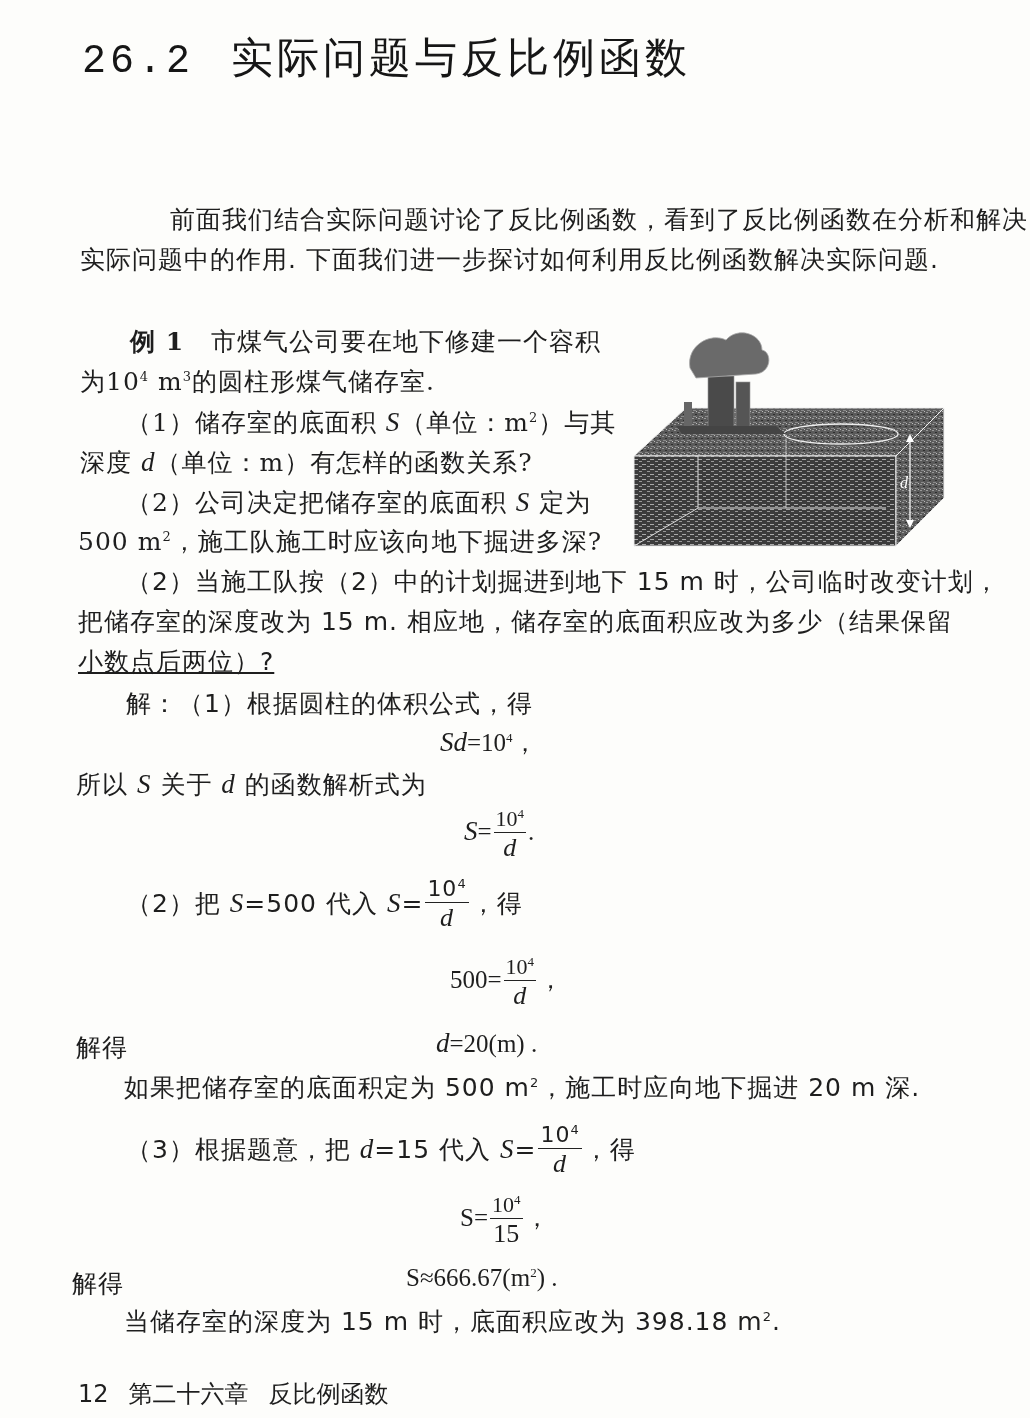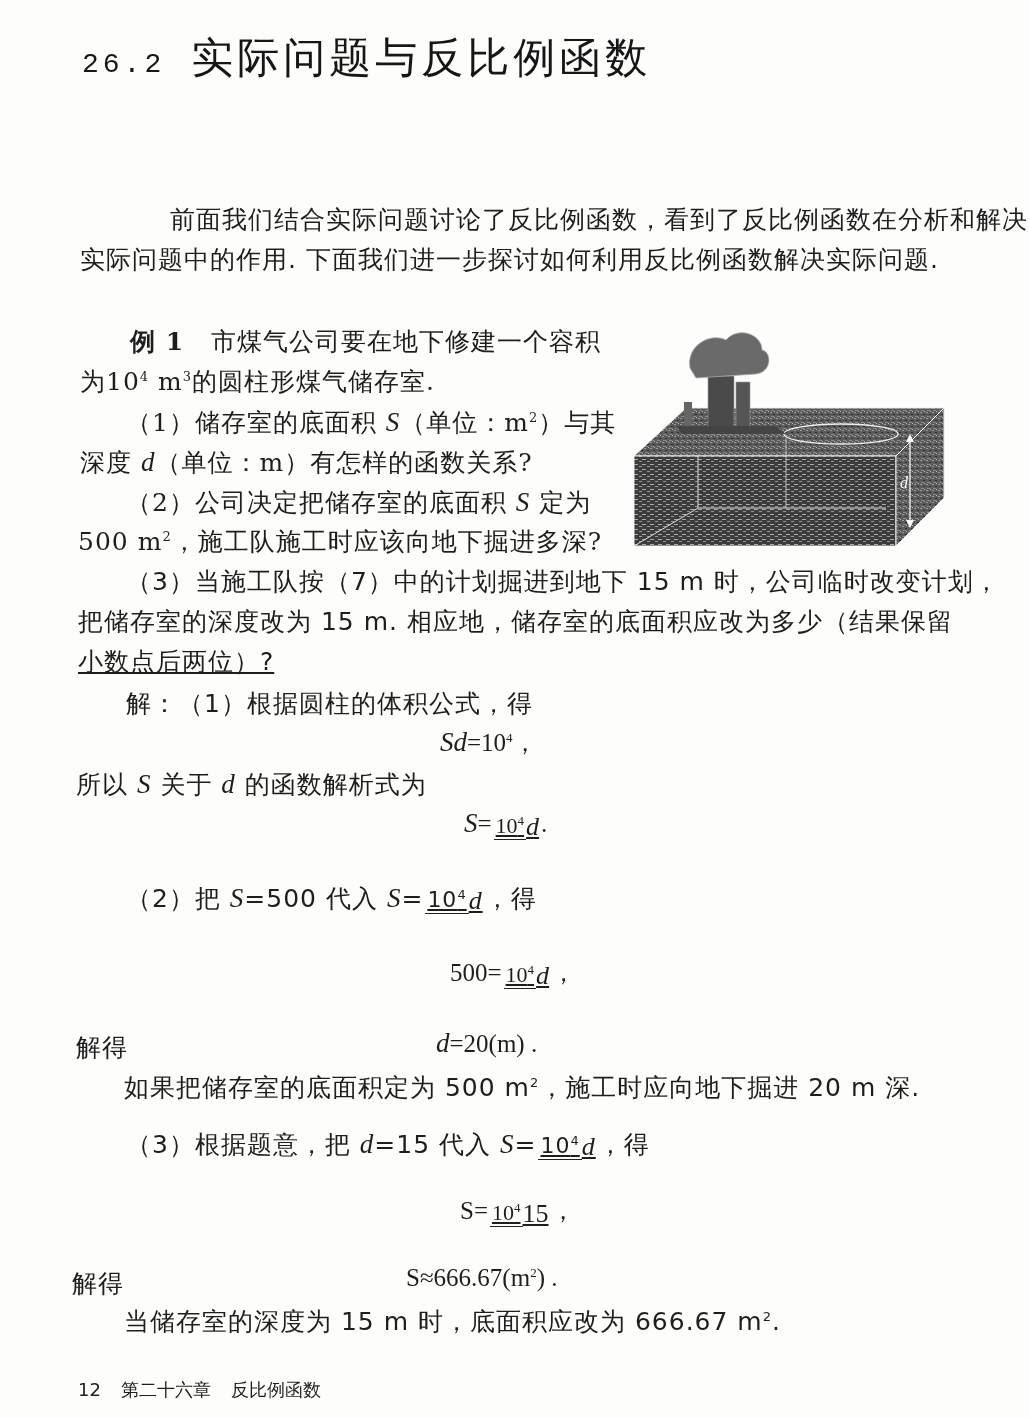--- a/index.html
+++ b/index.html
@@ -2,32 +2,32 @@
 <html><head>
 <meta charset="utf-8">
 <style>
   html, body { margin: 0; padding: 0; }
   body {
     width: 1030px; height: 1418px; background: #fdfdfb; position: relative; overflow: hidden;
     font-family: "DejaVu Serif", "Liberation Serif", serif; color: #1e1e1e;
   }
   .abs { position: absolute; white-space: nowrap; }
   .title { left: 82px; top: 30px; font-size: 42px; letter-spacing: 4px; color: #161616; }
-  .title .num { font-family: "Liberation Mono", "DejaVu Sans Mono", monospace; font-size: 28px; margin-right: 26px; }
+  .title .num { font-family: "Liberation Mono", "DejaVu Sans Mono", monospace; font-size: 40px; margin-right: 37px; }
   .p { font-size: 25px; line-height: 40px; letter-spacing: 1px; }
   .sans { font-family: "DejaVu Sans", "Liberation Sans", sans-serif; }
   sup { font-size: 13px; vertical-align: super; line-height: 0; }
   i.v { font-family: "Liberation Serif", "DejaVu Serif", serif; font-style: italic; font-size: 27px; }
   .bold { font-weight: bold; }
-  .frac { display: inline-flex; flex-direction: row; align-items: flex-end; vertical-align: middle; margin: 0 2px; line-height: 1; text-decoration: underline; }
+  .frac { display: inline-flex; flex-direction: column; align-items: center; vertical-align: middle; margin: 0 2px; line-height: 1; }
   .frac .n { font-size: 22px; padding: 0 2px 2px 2px; border-bottom: 1.6px solid #222; }
   .frac .d { font-size: 26px; padding-top: 2px; }
   .frac .d.it { font-family: "Liberation Serif", serif; font-style: italic; }
   .formula { font-size: 25px; font-family: "Liberation Serif", "DejaVu Serif", serif; }
-  .footer { left: 78px; top: 1378px; font-size: 18px; font-family: "DejaVu Sans", "Liberation Sans", sans-serif; }
+  .footer { left: 78px; top: 1378px; font-size: 24px; font-family: "DejaVu Sans", "Liberation Sans", sans-serif; }
   .footer span { margin-right: 20px; }
   .figure { left: 626px; top: 328px; width: 322px; height: 222px; }
 </style>
 </head>
 <body>
 
 <div class="abs title">
   <span class="num">26.2</span><span>实际问题与反比例函数</span>
 </div>
 
@@ -89,21 +89,21 @@
     <text x="274" y="160" fill="#fff" font-family="Liberation Serif, serif" font-style="italic" font-size="16">d</text>
 
     <rect x="82" y="48" width="26" height="58" fill="#4a4a4a" stroke="#999" stroke-width="0.6"></rect>
     <rect x="110" y="54" width="14" height="48" fill="#555" stroke="#999" stroke-width="0.6"></rect>
     <path d="M64,40 C60,18 84,4 100,12 C112,-2 136,6 136,22 C146,24 146,44 130,46 L70,50 Z" fill="#6a6a6a" stroke="#aaa" stroke-width="0.8"></path>
     <rect x="58" y="74" width="8" height="26" fill="#666"></rect>
     <polygon points="50,98 150,98 160,106 56,106" fill="#444"></polygon>
   </svg>
 </div>
 
-<div class="abs p sans" style="left:126px; top:562px;">（3）当施工队按（7）中的计划掘进到地下 15 m 时，公司临时改变计划，</div>
+<div class="abs p sans" style="left:126px; top:562px;">（2）当施工队按（2）中的计划掘进到地下 15 m 时，公司临时改变计划，</div>
 <div class="abs p sans" style="left:78px; top:602px;">把储存室的深度改为 15 m. 相应地，储存室的底面积应改为多少（结果保留</div>
 <div class="abs p sans" style="left:78px; top:642px;text-decoration:underline;">小数点后两位）?</div>
 
 <div class="abs p sans" style="left:126px; top:684px;">解：（1）根据圆柱的体积公式，得</div>
 <div class="abs formula" style="left:440px; top:726px;">
   <i class="v">Sd</i><span>=10</span><sup>4</sup><span>，</span>
 </div>
 <div class="abs p sans" style="left:76px; top:764px;">
   <span>所以 </span><i class="v">S</i><span> 关于 </span><i class="v">d</i><span> 的函数解析式为</span>
 </div>
@@ -144,18 +144,18 @@
   <span>S=</span><span class="frac">
       <span class="n"><span>10</span><sup>4</sup></span>
       <span class="d">15</span>
     </span><span>，</span>
 </div>
 <div class="abs p sans" style="left:72px; top:1264px;">解得</div>
 <div class="abs formula" style="left:406px; top:1264px;">
   <span>S≈666.67(m</span><sup>2</sup><span>) .</span>
 </div>
 <div class="abs p sans" style="left:124px; top:1302px;">
-  <span>当储存室的深度为 15 m 时，底面积应改为 666.67 m</span><sup>2</sup><span>.</span>
+  <span>当储存室的深度为 15 m 时，底面积应改为 398.18 m</span><sup>2</sup><span>.</span>
 </div>
 
 <div class="abs footer">
   <span>12</span><span>第二十六章</span><span>反比例函数</span>
 </div>
 
 </body></html>

